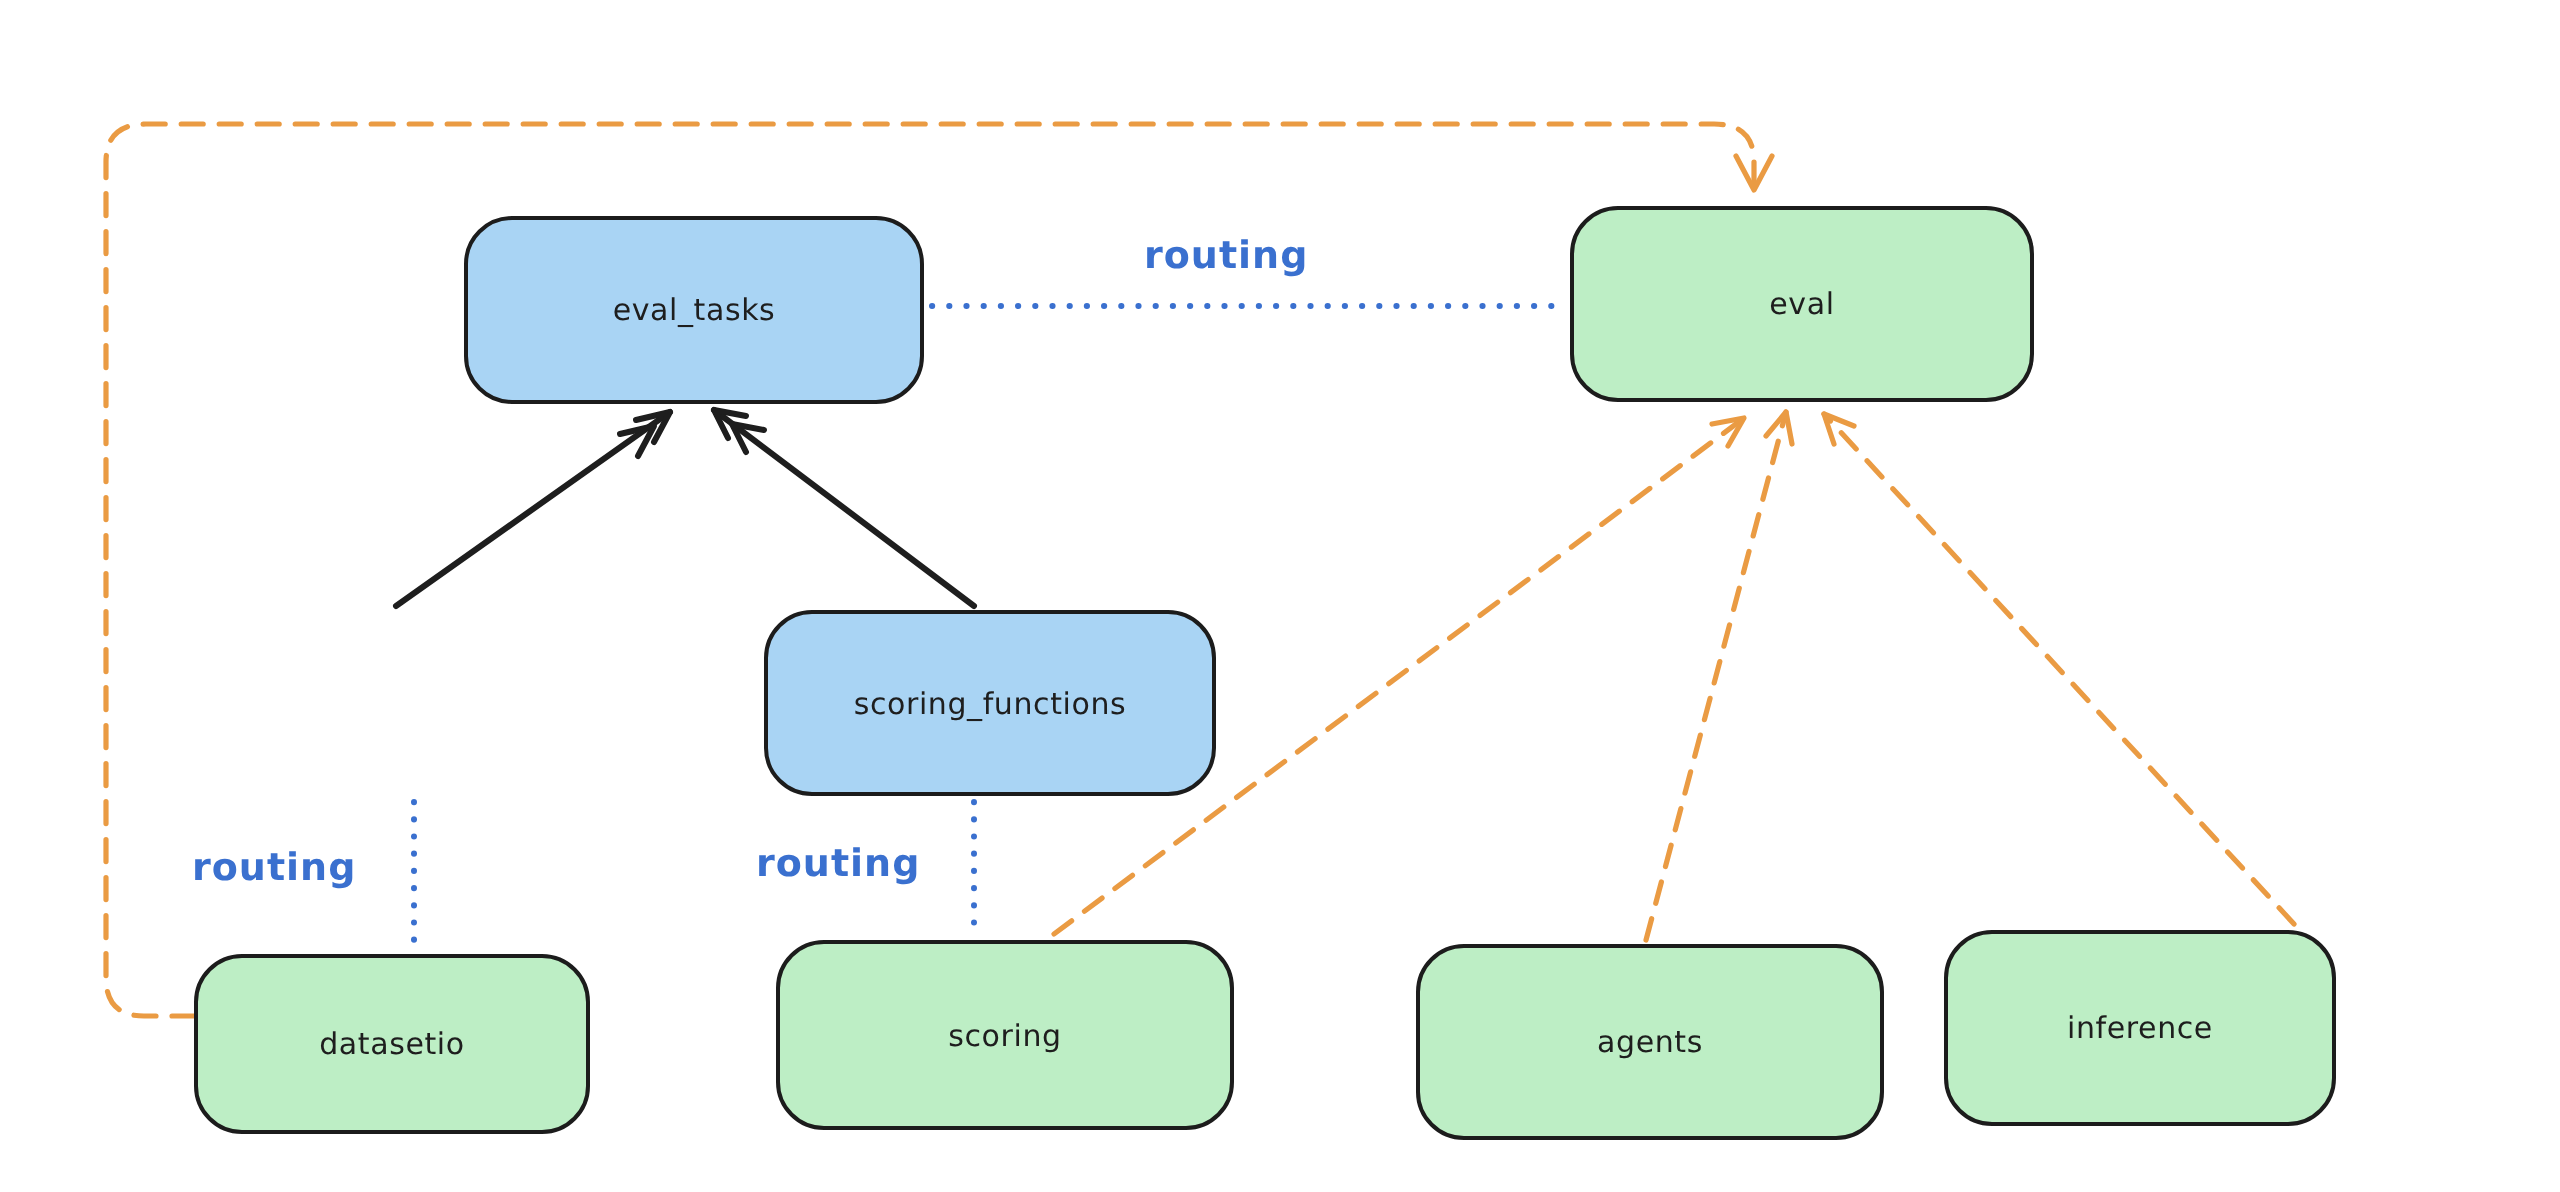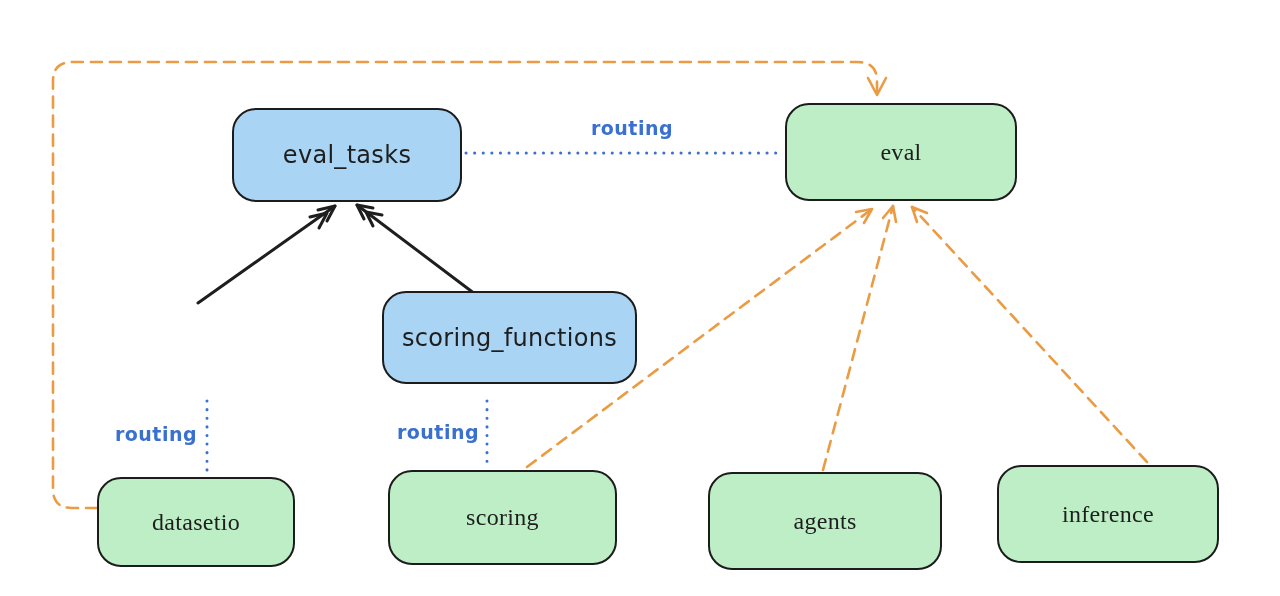--- a/index.html
+++ b/index.html
@@ -15,27 +15,27 @@
   .edge.black path{stroke:var(--edge-black);stroke-width:3;}
   .edge.blue-dotted path{stroke:var(--edge-blue);stroke-width:3;stroke-dasharray:0.1 8.5;}
   .edge.orange-dashed path{stroke:var(--edge-orange);stroke-width:2.6;stroke-dasharray:11 8;}
   .edge path.arrowhead{stroke-dasharray:none;}
   .node{
     position:absolute;
     box-sizing:border-box;
     border:2.5px solid var(--node-border);
     border-radius:24px;
     display:flex;align-items:center;justify-content:center;
-    font-size:24px;color:#1e1e1e;letter-spacing:0.3px;
+    font-size:15px;color:#1e1e1e;letter-spacing:0.3px;
   }
   .node.blue{background:var(--node-blue-fill);}
-  .node.green{background:var(--node-green-fill);font-family:Liberation Serif, serif;}
+  .node.green{background:var(--node-green-fill);}
   .edge-label{
     position:absolute;
-    width:120px;text-align:center;
+    width:120px;
     font-size:19px;font-weight:700;
     color:var(--edge-blue);
     letter-spacing:0.5px;
   }
 </style>
 </head>
 <body>
 
 <div class="canvas">
 
@@ -79,33 +79,33 @@
       <path class="arrowhead" d="M917 222 L912 207 L927 213"></path>
     </g>
   </svg>
 
   <div class="node blue" style="left:232px;top:108px;width:230px;height:94px">
     <span class="node-label">eval_tasks</span>
   </div>
   <div class="node green" style="left:785px;top:103px;width:232px;height:98px">
     <span class="node-label">eval</span>
   </div>
-  <div class="node blue" style="left:382px;top:291px;width:255px;height:93px">
+  <div class="node blue" style="left:382px;top:305px;width:226px;height:93px">
     <span class="node-label">scoring_functions</span>
   </div>
   <div class="node green" style="left:97px;top:477px;width:198px;height:90px">
     <span class="node-label">datasetio</span>
   </div>
   <div class="node green" style="left:388px;top:470px;width:229px;height:95px">
     <span class="node-label">scoring</span>
   </div>
   <div class="node green" style="left:708px;top:472px;width:234px;height:98px">
     <span class="node-label">agents</span>
   </div>
-  <div class="node green" style="left:997px;top:465px;width:222px;height:98px">
+  <div class="node green" style="left:972px;top:465px;width:196px;height:98px">
     <span class="node-label">inference</span>
   </div>
 
   <div class="edge-label" style="left:572px;top:117px">routing</div>
   <div class="edge-label" style="left:96px;top:423px">routing</div>
   <div class="edge-label" style="left:378px;top:421px">routing</div>
 
 </div>
 
 </body></html>

